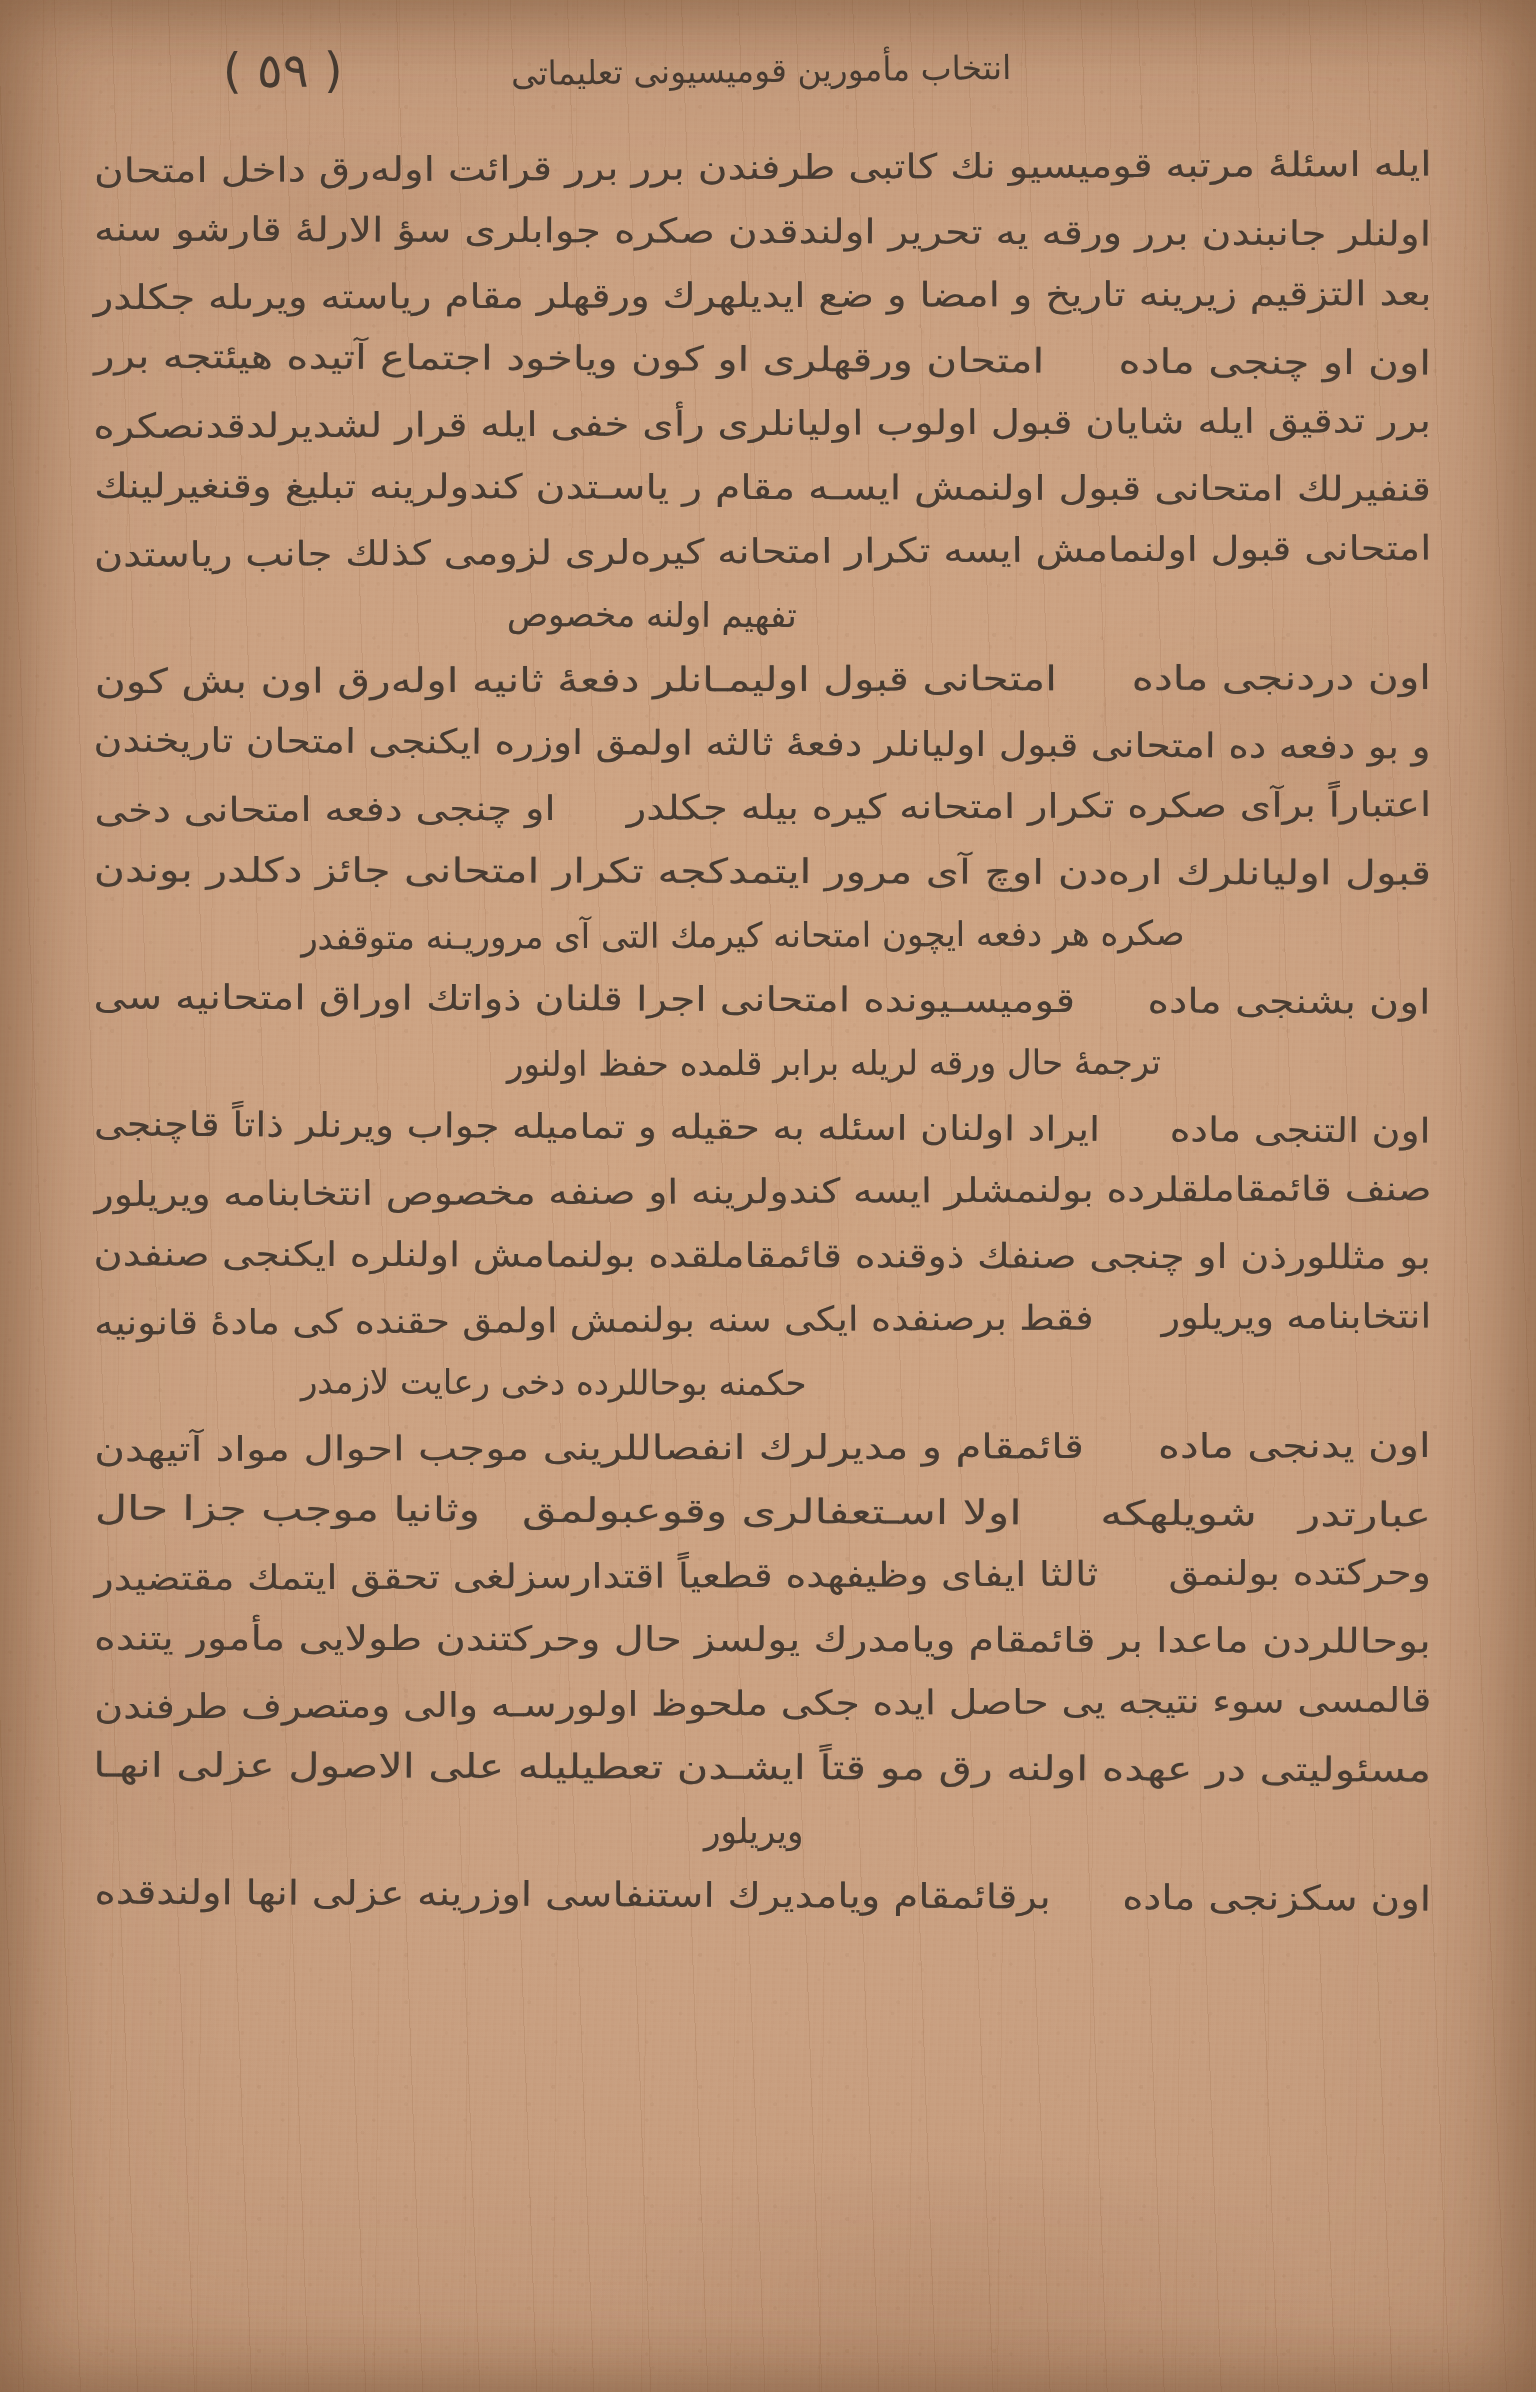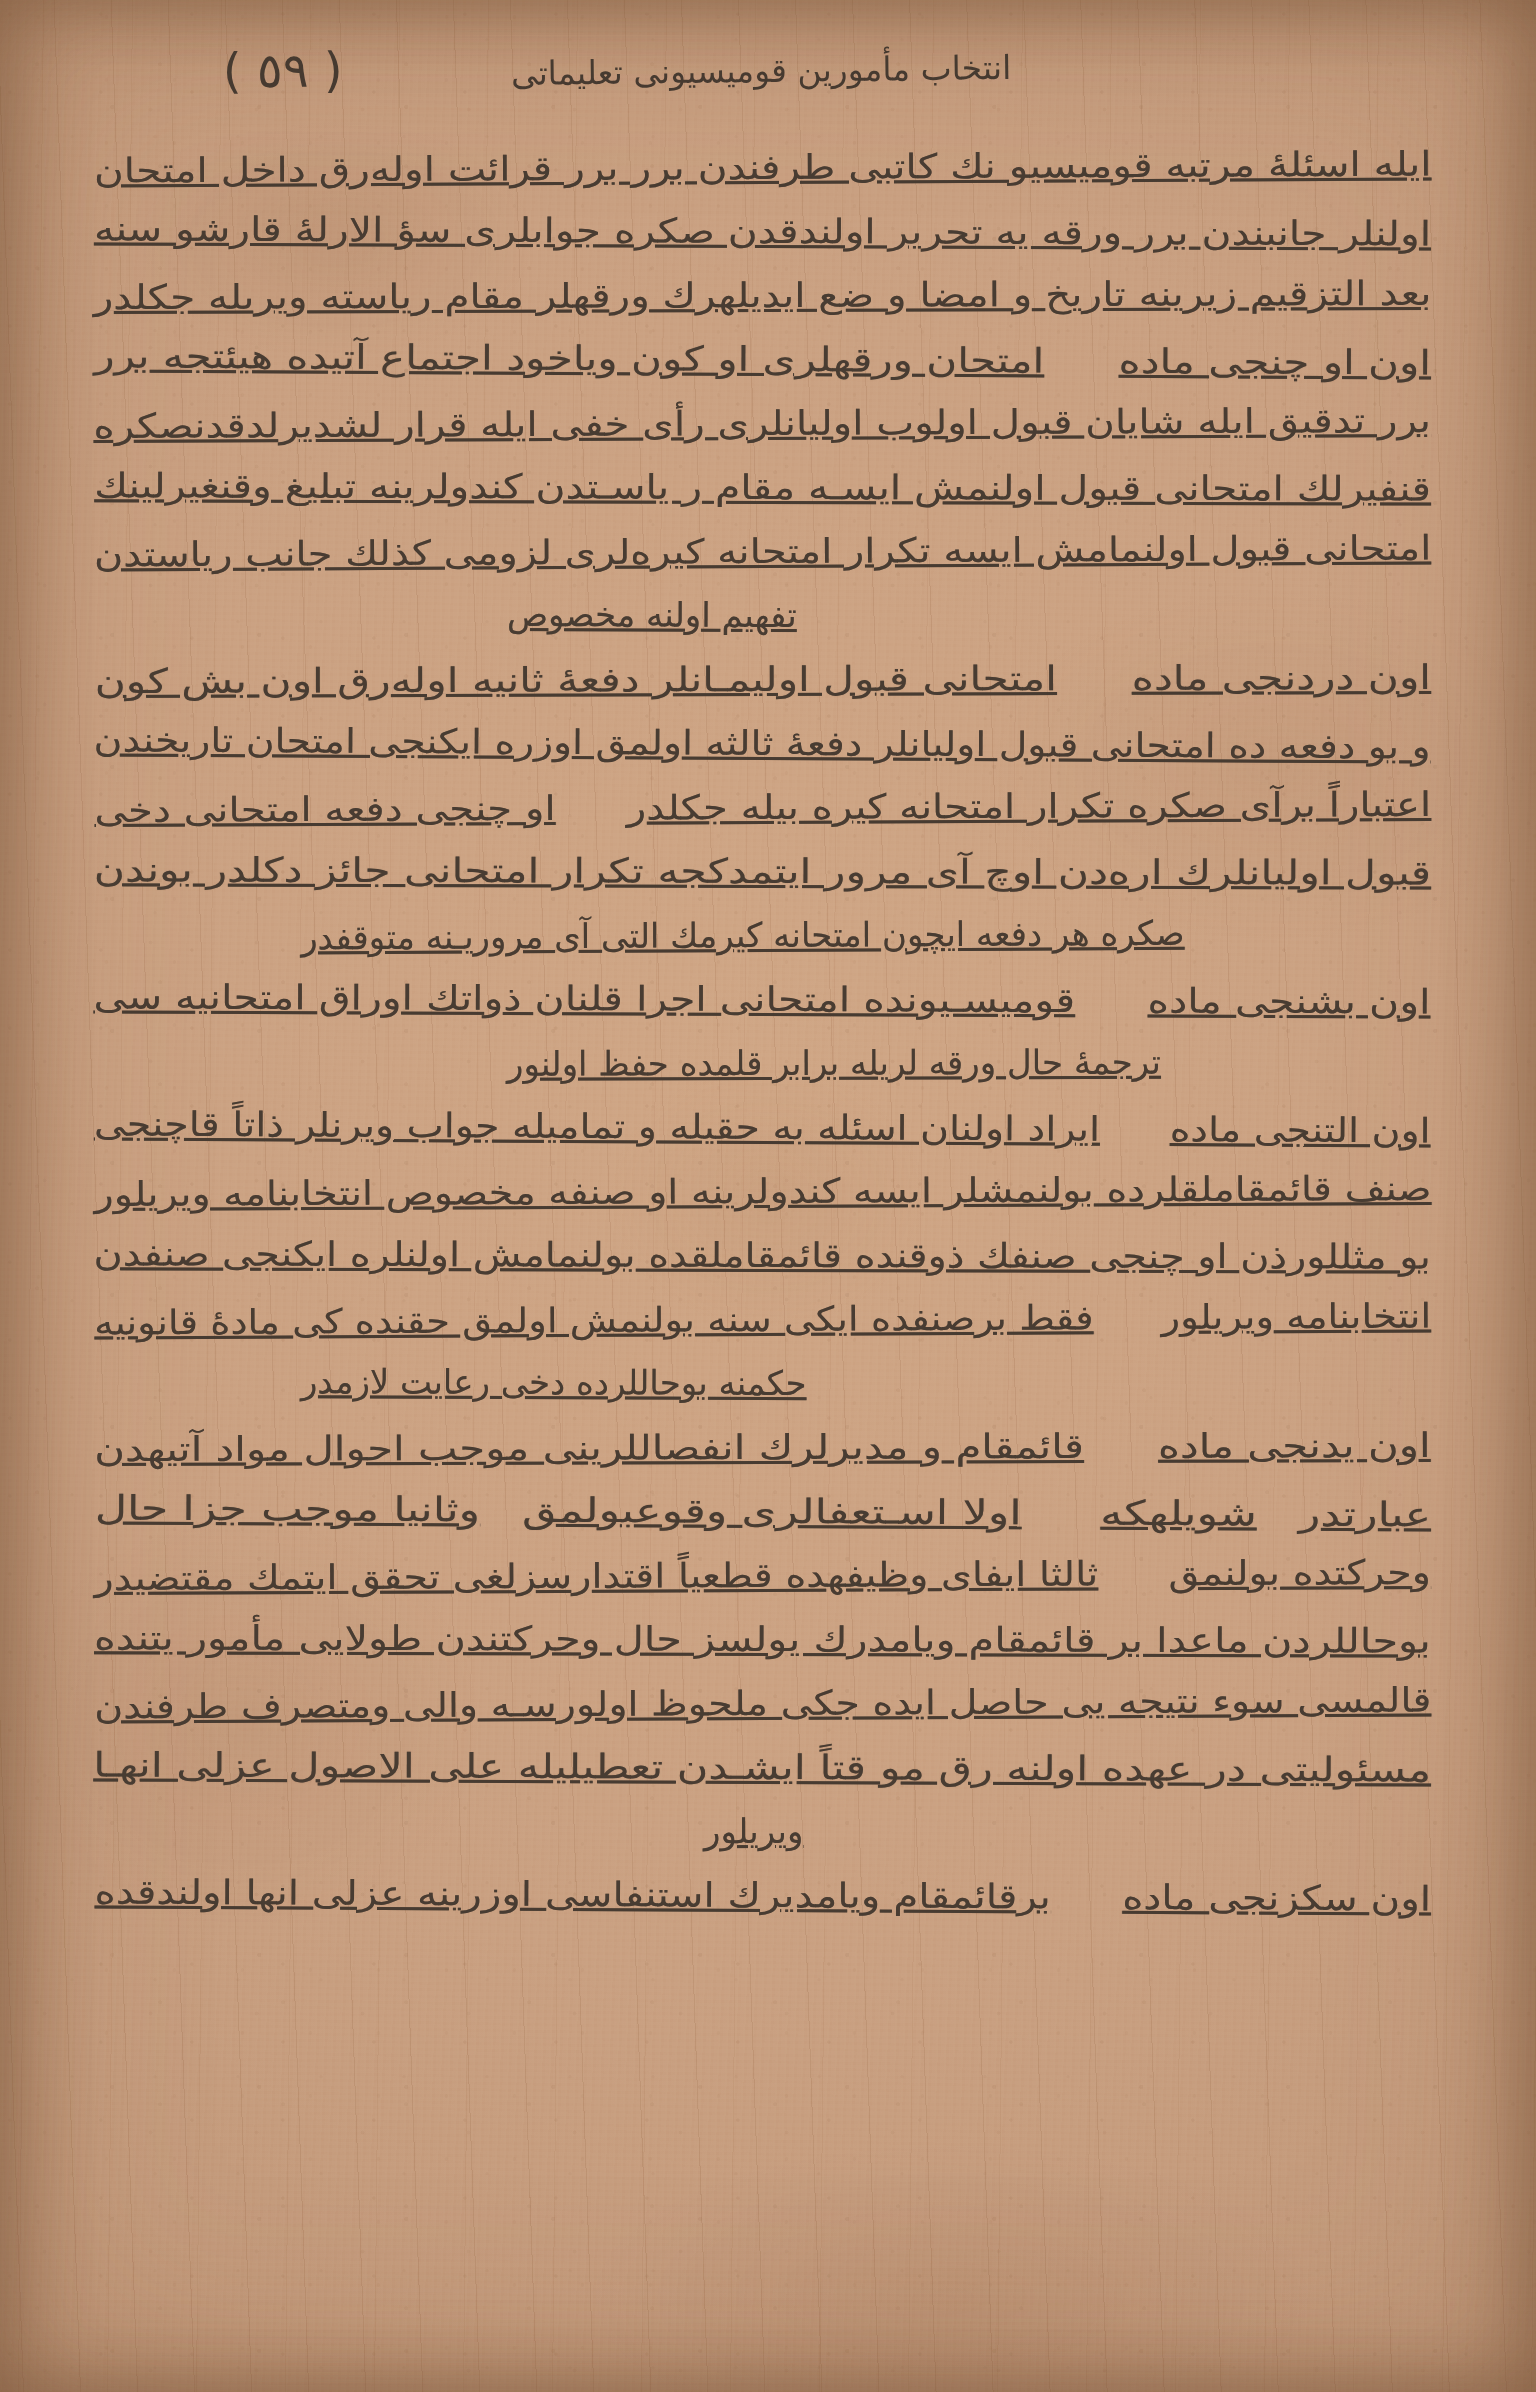--- a/index.html
+++ b/index.html
@@ -100,21 +100,20 @@
     letter-spacing:1.9px;
     color:#463a30;
     transform:rotate(-.4deg);
   }
 
   .body{
     position:absolute;
     top:120px;
     right:105px;
     left:105px;
-    text-decoration:underline;
   }
 
   .ln{
     font-size:34px;
     line-height:1;
     height:64px;
     white-space:nowrap;
     color:#483c32;
     text-shadow:0 0 0.6px rgba(72,60,50,.55);
     display:flex;

